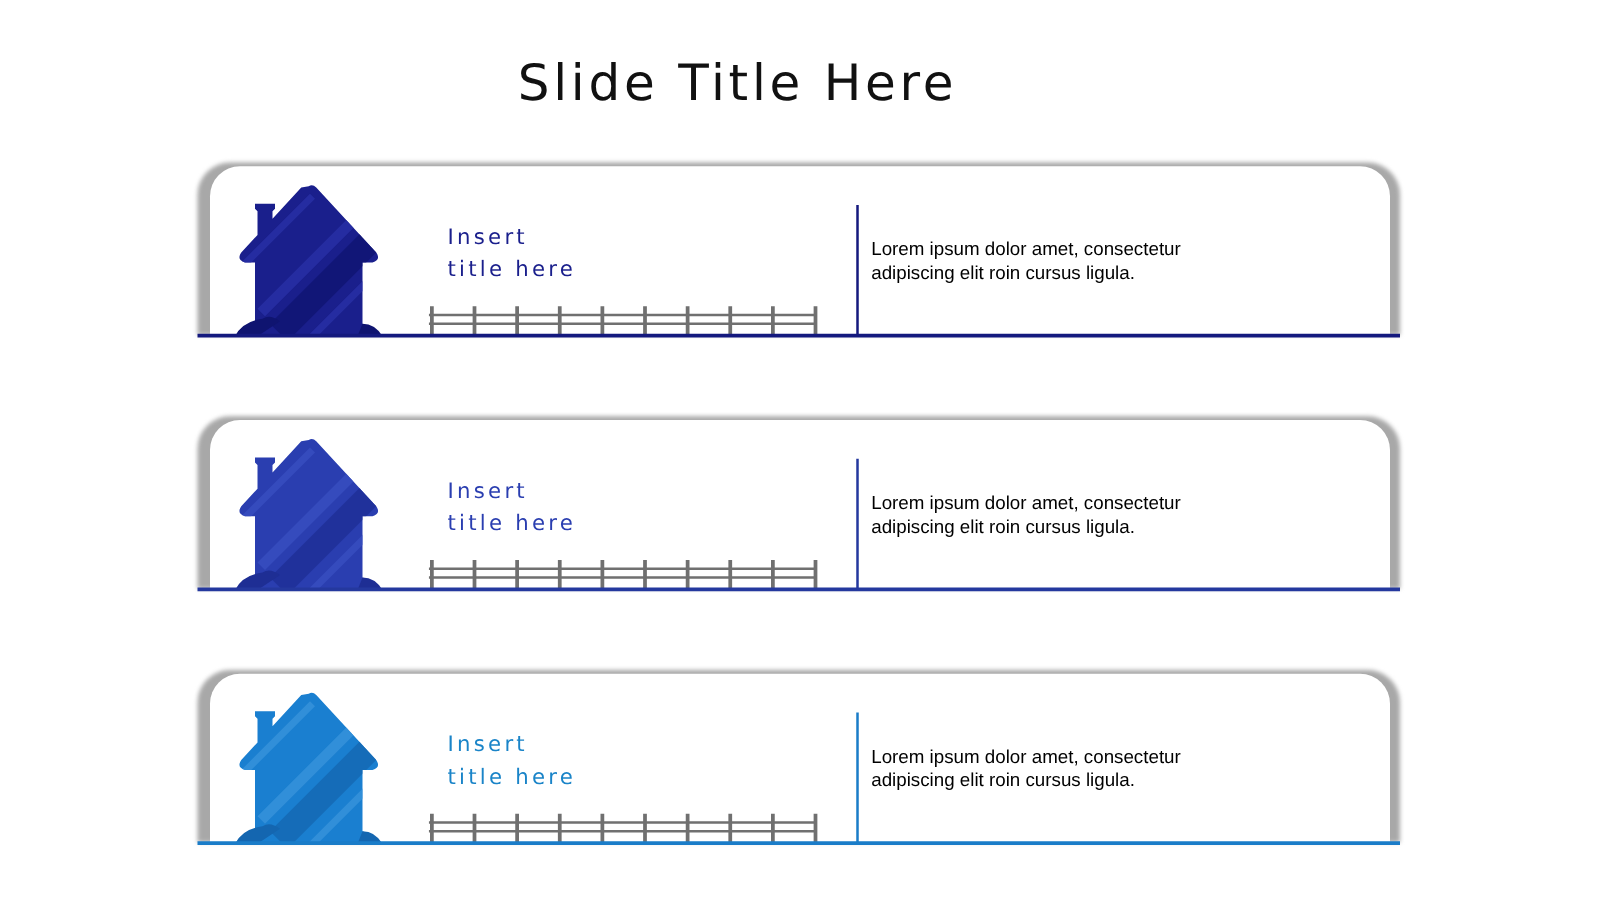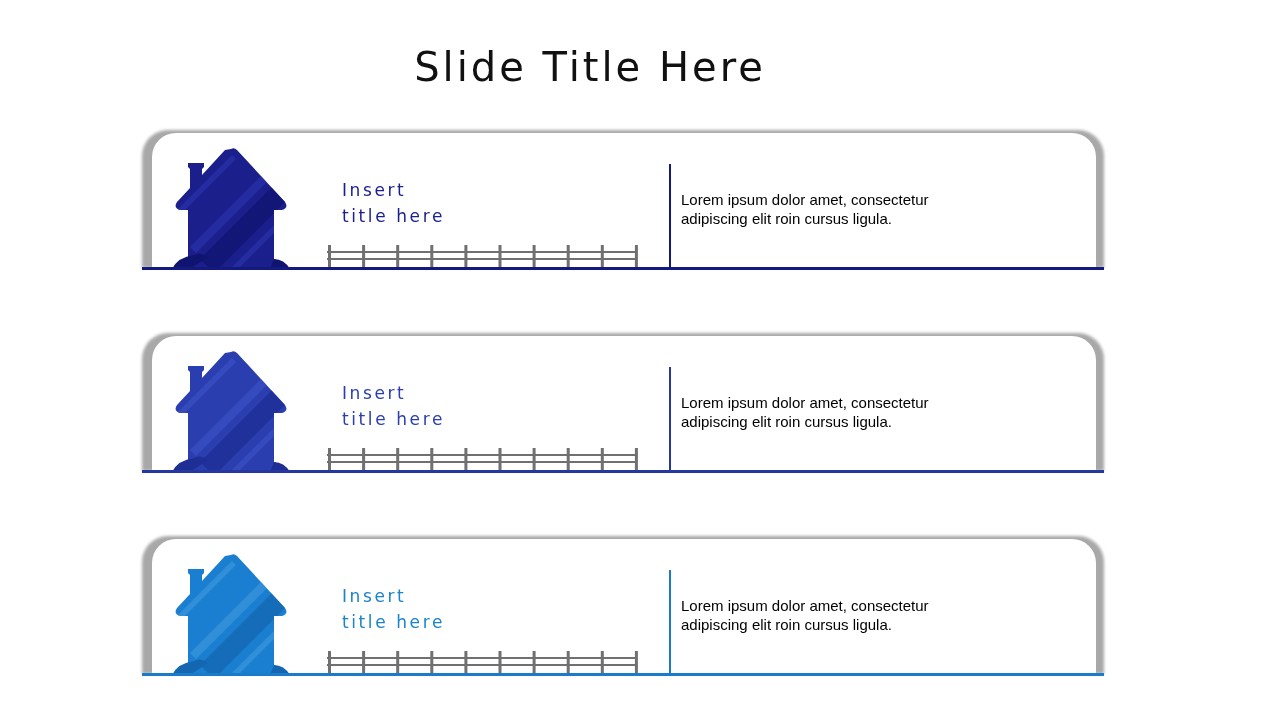--- a/index.html
+++ b/index.html
@@ -6,21 +6,21 @@
   body {
     width:1280px; height:720px; background:#ffffff; position:relative; overflow:hidden;
     font-family:"Liberation Sans", sans-serif;
   }
   .slide-title {
     position:absolute; left:0; top:44px; width:1180px; text-align:center;
     font-family:"DejaVu Sans", sans-serif; font-size:40px; letter-spacing:3px; color:#111;
     font-weight:normal;
   }
   .card {
-    position:absolute; left:144px; width:960px; height:138px;padding-left:11px;
+    position:absolute; left:160px; width:960px; height:138px;padding-left:11px;
   }
   .card .shadow {
     position:absolute; left:-2px; top:-3px; width:962px; height:138px;
     border-radius:26px 26px 0 0;
     background:#a8a8a8;
     filter:blur(1.5px);
   }
   .card .panel {
     position:absolute; left:8px; top:0; width:944px; height:136px;
     background:#fff; border-radius:24px 24px 0 0;

